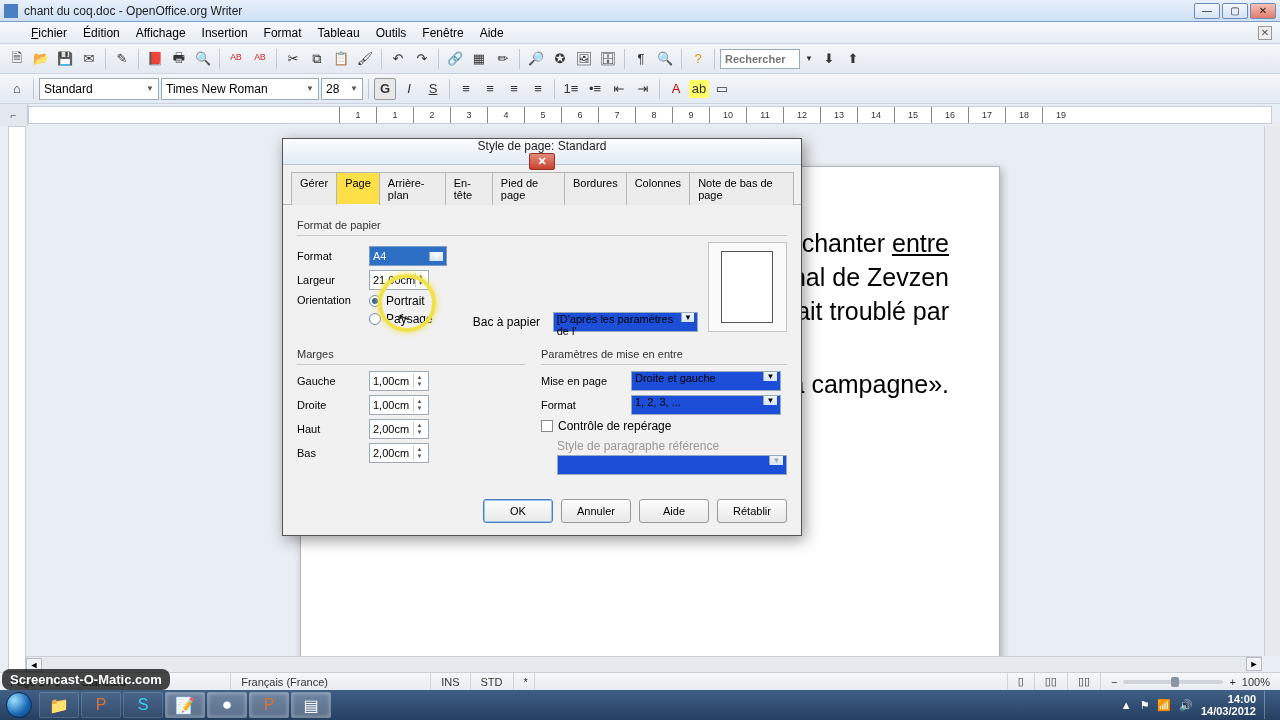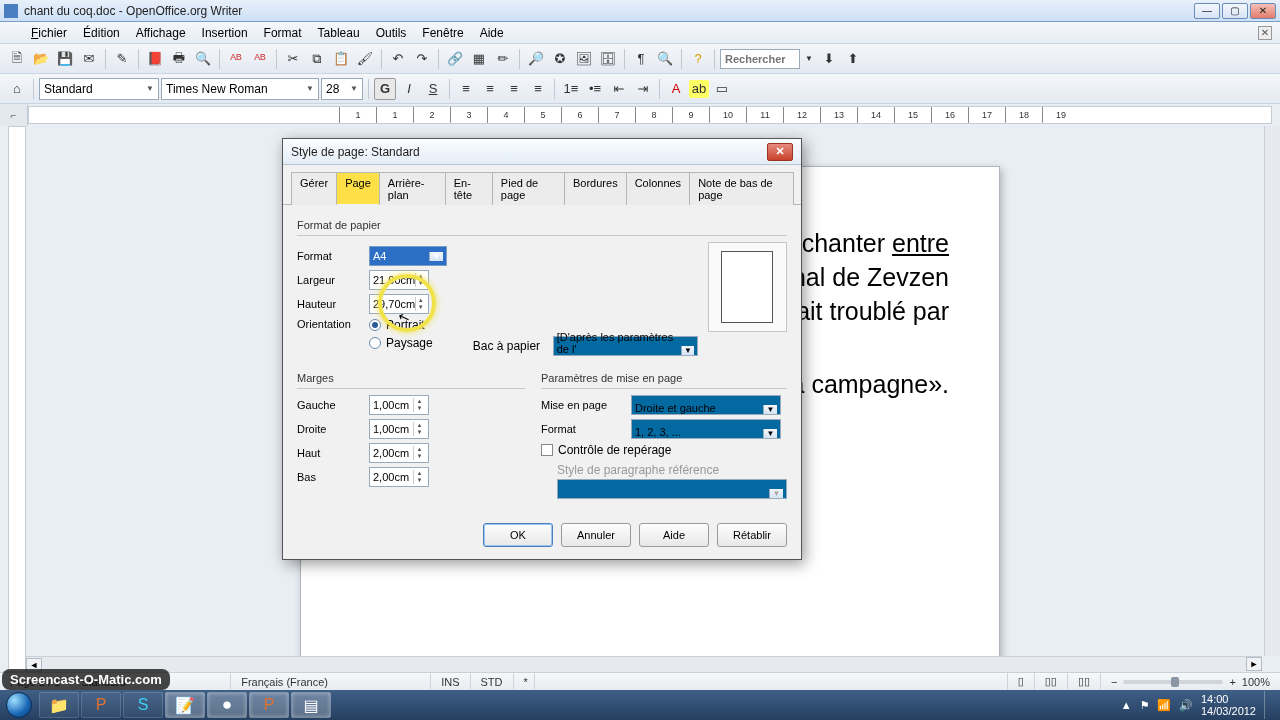--- a/index.html
+++ b/index.html
@@ -55,26 +55,26 @@
 .statusbar .fill { flex:1; }
 .statusbar .cell.right { border-right:none; border-left:1px solid #cfd5db; }
 
 
 .taskbar { position:absolute; bottom:0; left:0; right:0; height:30px; background:linear-gradient(#3f5f86,#253f61); display:flex; align-items:center; }
 .start-orb { width:38px; height:30px; display:flex; align-items:center; justify-content:center; }
 .start-orb .orb { width:26px; height:26px; border-radius:50%; background:radial-gradient(circle at 30% 30%, #9ee0ff, #1766b5 60%, #0c3b6e); border:1px solid #0a2b52; }
 .task-item { width:40px; height:26px; margin:1px; border:1px solid rgba(255,255,255,0.15); border-radius:2px; display:flex; align-items:center; justify-content:center; font-size:16px; color:#fff; background:rgba(255,255,255,0.06); cursor:pointer; }
 .task-item.active { background:rgba(255,255,255,0.25); box-shadow:inset 0 0 4px rgba(255,255,255,0.4); }
 .tray { margin-left:auto; display:flex; align-items:center; gap:8px; padding:0 8px; color:#fff; font-size:11px; }
-.tray .clock { text-align:left; line-height:1.1; }
+.tray .clock { text-align:right; line-height:1.1;font-weight:bold; }
 .watermark { position:absolute; left:2px; bottom:30px; background:rgba(10,10,10,0.75); color:#fff; font-size:13px; font-weight:bold; padding:3px 8px; border-radius:8px; }
 
 
 .dialog { position:absolute; left:282px; top:138px; width:520px; background:#f1f1f1; border:1px solid #555; box-shadow:3px 4px 14px rgba(0,0,0,0.4); font-size:12px; }
-.dlg-title { height:26px; background:linear-gradient(#fbfdff,#e3ecf6); border-bottom:1px solid #b8c5d3; display:flex; align-items:center; padding:0 8px; }
+.dlg-title { height:26px; background:linear-gradient(#fbfdff,#e3ecf6); border-bottom:1px solid #b8c5d3; display:flex; align-items:center; padding:0 8px;flex-direction:column; }
 .dlg-title .txt { flex:1; color:#222; }
 .dlg-close { width:26px; height:18px; background:linear-gradient(#e58b7d,#c9422c); border:1px solid #973224; border-radius:2px; color:#fff; text-align:center; font-size:11px; line-height:15px; font-weight:bold; cursor:pointer; }
 .dlg-tabs { display:flex; padding:6px 8px 0 8px; border-bottom:1px solid #b6b6b6; background:#f1f1f1; }
 .dlg-tab { padding:4px 8px; border:1px solid #b6b6b6; border-bottom:none; background:#ececec; margin-right:-1px; font-size:11px; cursor:pointer; position:relative; top:1px; }
 .dlg-tab.active { background:#fde047; border-bottom:1px solid #f1f1f1; }
 .dlg-body { padding:8px 14px 14px 14px; }
 .fieldset-label { font-size:11px; color:#333; margin:6px 0 4px; }
 .group-line { border-top:1px solid #c9c9c9; margin-bottom:6px; }
 .paper-sec { display:flex; }
 .paper-left { flex:1; }
@@ -89,21 +89,21 @@
 .spin .arrows { margin-left:auto; width:12px; display:flex; flex-direction:column; font-size:6px; line-height:7px; color:#555; border-left:1px solid #ccc; text-align:center; }
 .radio { width:12px; height:12px; border:1px solid #6a8ab0; border-radius:50%; margin-right:5px; display:inline-flex; align-items:center; justify-content:center; background:#fff; }
 .radio.checked::after { content:""; width:6px; height:6px; background:#2a5a9a; border-radius:50%; }
 .highlight-ring { position:absolute; left:378px; top:274px; width:58px; height:58px; border:4px solid #f2e24a; border-radius:50%; pointer-events:none; box-shadow:0 0 6px #f2e24a; }
 .cursor-fake { position:absolute; left:398px; top:309px; font-size:14px; color:#000; transform:rotate(-20deg); pointer-events:none; }
 
 .lower { display:flex; gap:16px; margin-top:6px; }
 .lower .col { flex:1; }
 .check { width:12px; height:12px; border:1px solid #888; background:#fff; margin-right:5px; display:inline-block; vertical-align:middle; }
 .disabled { color:#999; }
-.wide-dd { width:150px; height:20px; border:1px solid #9ab; background:#0369a1; font-size:11px; padding:0 3px; display:flex; align-items:flex-end; }
+.wide-dd { width:150px; height:20px; border:1px solid #9ab; background:#1d4ed8; font-size:11px; padding:0 3px; display:flex; align-items:flex-start; }
 .wide-dd .arrow { margin-left:auto; width:14px; text-align:center; background:linear-gradient(#f2f6fb,#d6e4f6); border-left:1px solid #9ab; font-size:8px; }
 
 .dlg-buttons { display:flex; justify-content:flex-end; gap:8px; padding:10px 14px 12px; background:#f1f1f1; }
 .dlg-btn { min-width:70px; height:24px; background:linear-gradient(#fdfdfd,#e8e8e8); border:1px solid #9a9a9a; border-radius:3px; font-size:11px; cursor:pointer; display:flex; align-items:center; justify-content:center; }
 .dlg-btn.default { border:1px solid #4a80c0; box-shadow:0 0 0 1px #9cc4ee inset; }
 
 .zoom-slider { width:100px; height:4px; background:#cfd5db; position:relative; border-radius:2px; }
 .zoom-slider .knob { position:absolute; top:-3px; left:48px; width:8px; height:10px; background:#8a96a2; border-radius:2px; }
 </style>
 </head>
@@ -283,27 +283,20 @@
               <span class="arrow">▼</span>
             </div>
         </div>
         <div class="row">
           <label>Largeur</label>
           <div class="spin">
               <span>21,00cm</span>
               <span class="arrows">▲<br>▼</span>
             </div>
         </div>
-        <div class="row">
-          <label>Hauteur</label>
-          <div class="spin">
-              <span>29,70cm</span>
-              <span class="arrows">▲<br>▼</span>
-            </div>
-        </div>
         <div class="row" style="align-items:flex-start">
           <label>Orientation</label>
           <div>
             <div style="display:flex;align-items:center;margin-bottom:4px">
               <span class="radio checked"></span>
               <span>Portrait</span>
             </div>
             <div style="display:flex;align-items:center">
               <span class="radio"></span>
               <span>Paysage</span>
@@ -350,21 +343,21 @@
           </div>
         <div class="row">
             <label>Bas</label>
             <div class="spin">
               <span>2,00cm</span>
               <span class="arrows">▲<br>▼</span>
             </div>
           </div>
       </div>
       <div class="col">
-        <div class="fieldset-label">Paramètres de mise en page</div>
+        <div class="fieldset-label">Paramètres de mise en entre</div>
         <div class="group-line"></div>
         <div class="row">
             <label style="width:90px">Mise en page</label>
             <div class="wide-dd">
               <span>Droite et gauche</span>
               <span class="arrow">▼</span>
             </div>
           </div>
         <div class="row">
             <label style="width:90px">Format</label>

